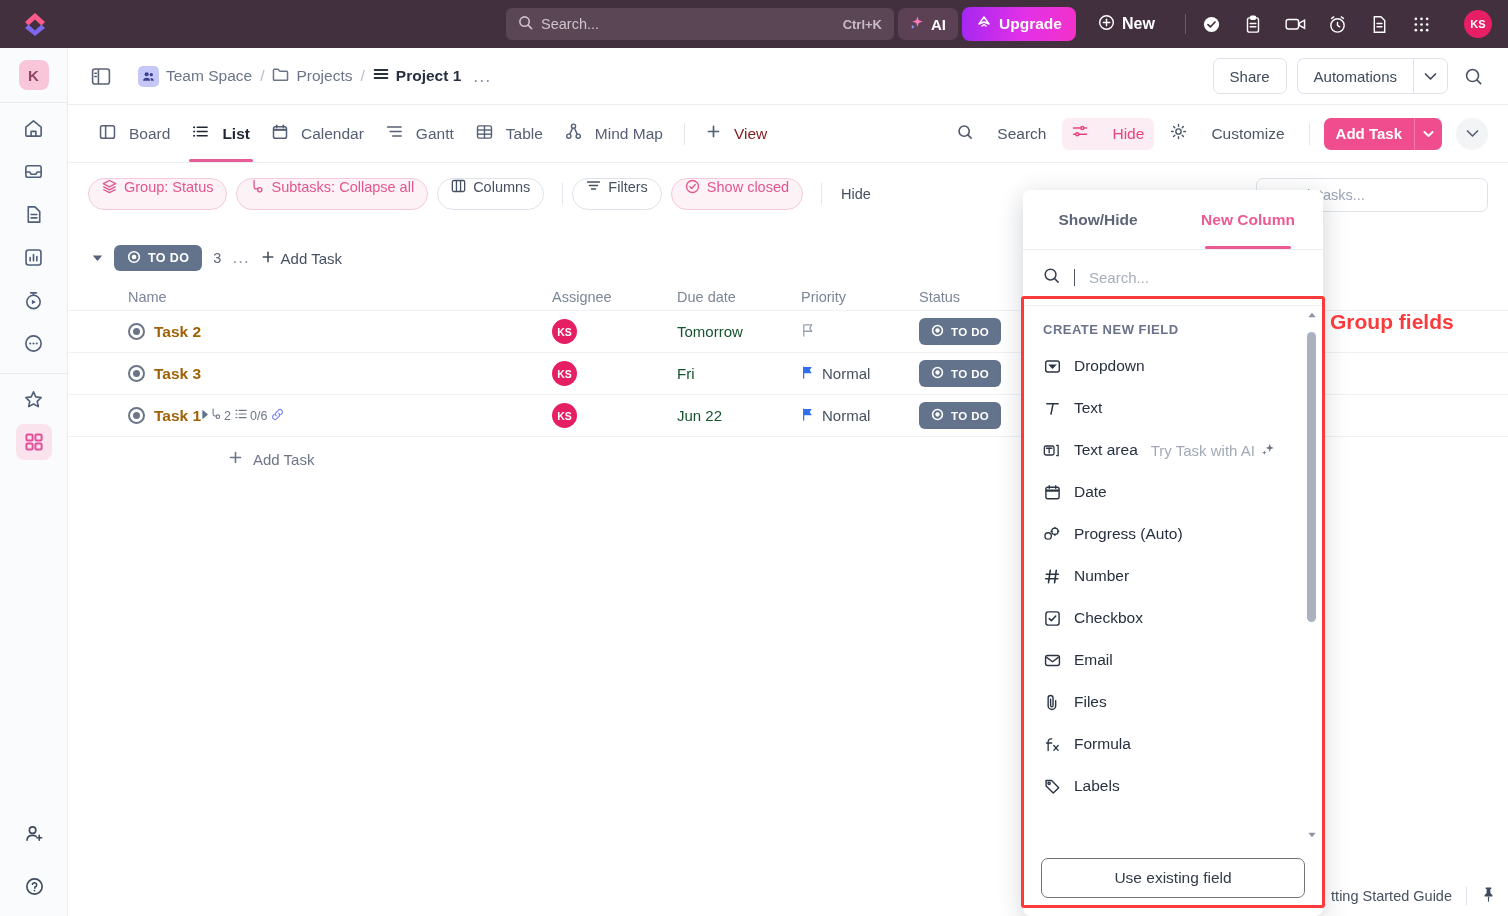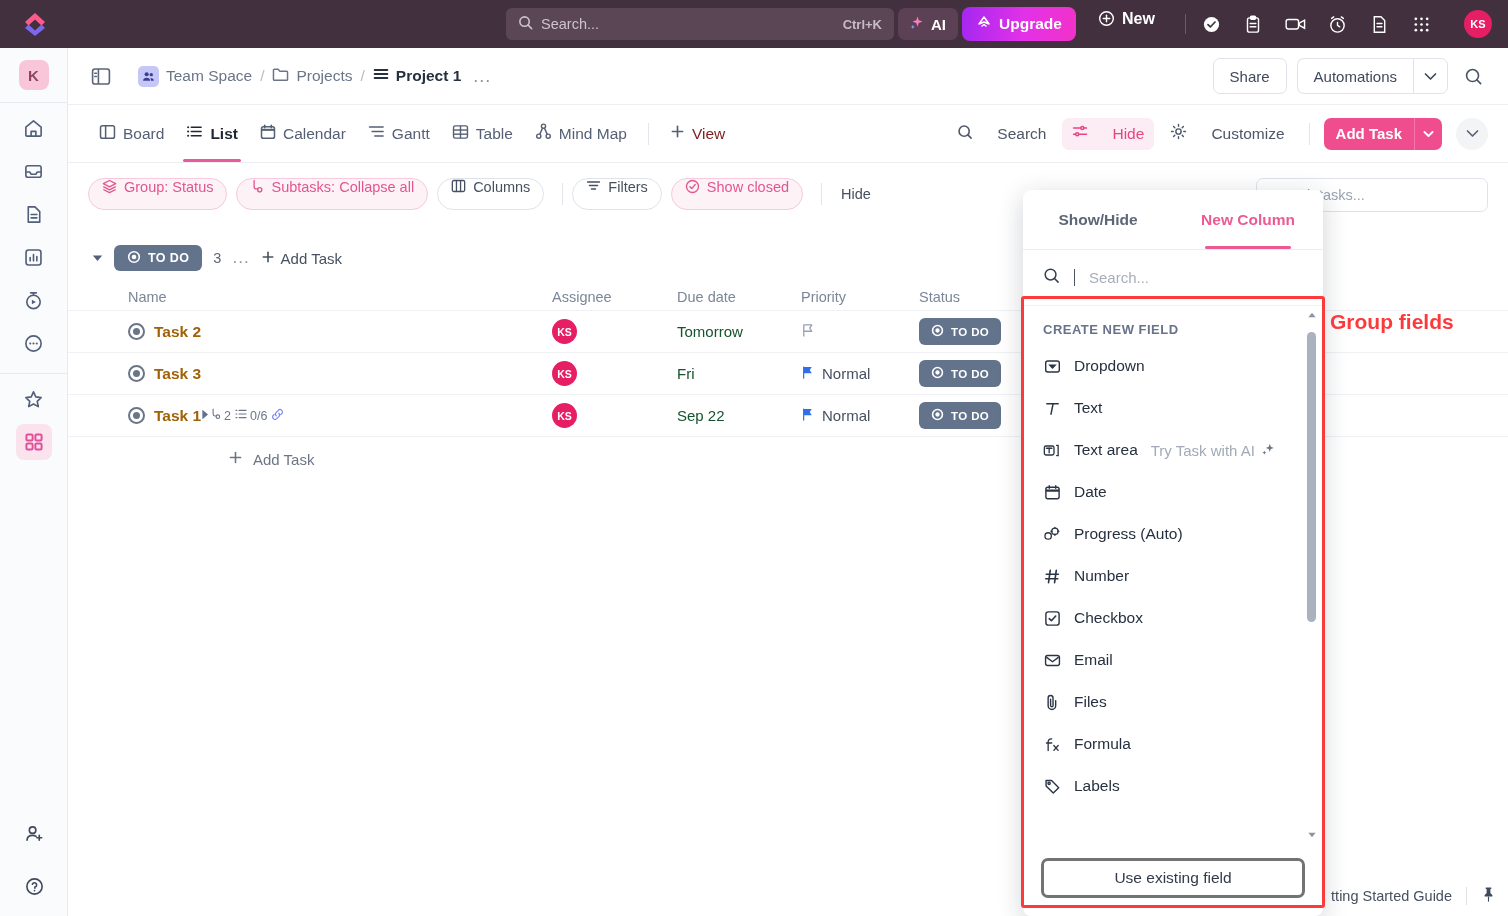--- a/index.html
+++ b/index.html
@@ -32,21 +32,21 @@
     gap: 6px; color: #ffffff; font-size: 15px; font-weight: 600;
   }
   .upgrade-btn {
     position: absolute; left: 962px; top: 7px; height: 34px; padding: 0 14px;
     background: linear-gradient(95deg,#a527f0 0%,#e331e8 55%,#f231c8 100%);
     border-radius: 8px; display: flex; align-items: center; gap: 7px;
     color: #fff; font-size: 15.5px; font-weight: 700;
   }
   .new-btn {
     position: absolute; left: 1098px; top: 10px; height: 28px;
-    display: flex; align-items: flex-start; gap: 7px; color: #fff;
+    display: flex; align-items: center; gap: 7px; color: #fff;
     font-size: 16px; font-weight: 600;
   }
   .tb-div { position: absolute; left: 1185px; top: 14px; width: 1px; height: 20px; background: #6d5a68; }
   .tb-icons {
     position: absolute; left: 1200px; top: 12px; height: 24px;
     display: flex; align-items: center; gap: 20px; color: #fff;
   }
   .tb-icons .ic { width: 22px; height: 22px; display: flex; align-items: center; justify-content: center; }
   .avatar-top {
     position: absolute; left: 1464px; top: 10px; width: 28px; height: 28px;
@@ -101,21 +101,21 @@
   .split .b { border-radius: 0 7px 7px 0; padding: 0 10px; }
   .search-icn-btn { width: 30px; height: 30px; display:flex; align-items:center; justify-content:center; color:#4a5464; }
 
   
   .viewbar {
     position: absolute; left: 68px; top: 105px; width: 1440px; height: 58px;
     background: #fff; border-bottom: 1px solid #eceef1;
     display: flex; align-items: center; padding: 0 20px;
   }
   .vtab {
-    display: flex; align-items: center; gap: 7px; height: 57px; padding: 0 11px;
+    display: flex; align-items: center; gap: 13px; height: 57px; padding: 0 11px;
     color: #566074; font-size: 15.5px; position: relative;
   }
   .vtab.active { color: #1f2733; font-weight: 600; }
   .vtab.active::after {
     content: ''; position: absolute; left: 8px; right: 8px; bottom: 0;
     height: 3px; background: #e85b9b; border-radius: 2px;
   }
   .vdiv { width: 1px; height: 22px; background: #e3e6ea; margin: 0 10px; }
   .vtab.add { color: #7f1d1d; }
   .view-right { margin-left: auto; display: flex; align-items: center; gap: 6px; }
@@ -263,21 +263,21 @@
     display: flex; align-items: center; justify-content: center;
   }
   .pp-scroll .up { top: 0; }
   .pp-scroll .dn { bottom: 0; }
   .pp-scroll .thumb {
     position: absolute; left: 0; top: 20px; width: 9px; height: 290px;
     background: #aab2bf; border-radius: 5px;
   }
   .pp-foot { padding: 14px 18px 18px 18px; }
   .use-existing {
-    width: 100%; height: 40px; border: 3px solid #737373; border-radius: 7px;
+    width: 100%; height: 40px; border: 1px solid #737373; border-radius: 7px;
     background: #fff; color: #313b49; font-size: 15.5px;
     display: flex; align-items: center; justify-content: center;
   }
 
   
   .ann-box {
     position: absolute; left: 1021px; top: 296px; width: 304px; height: 612px;
     border: 3px solid #fb3b3b; border-radius: 3px; z-index: 60; pointer-events: none;
   }
   .ann-label {
@@ -879,21 +879,21 @@
                 <path d="M5.6 8.4 a2.6 2.6 0 0 1 0-3.7 l2.2-2.2 a2.6 2.6 0 0 1 3.7 3.7 l-1 1"></path>
                 <path d="M8.4 5.6 a2.6 2.6 0 0 1 0 3.7 l-2.2 2.2 a2.6 2.6 0 0 1 -3.7 -3.7 l1-1"></path>
               </svg>
             </span>
           </span>
         </span>
       </div>
       <div class="td-assignee">
         <span class="av">KS</span>
       </div>
-      <div class="td-due">Sep 22</div>
+      <div class="td-due">Jun 22</div>
       <div class="td-prio">
         <span>
           <svg width="13" height="15" viewBox="0 0 14 16" fill="#2f6fed">
             <path d="M3 2 h8.6 L9.4 5.4 L11.6 8.8 H3 Z"></path>
               <rect x="2.2" y="1.6" width="1.3" height="13" rx=".6"></rect>
           </svg>
         </span>
         <span>Normal</span>
       </div>
       <div class="td-status">

